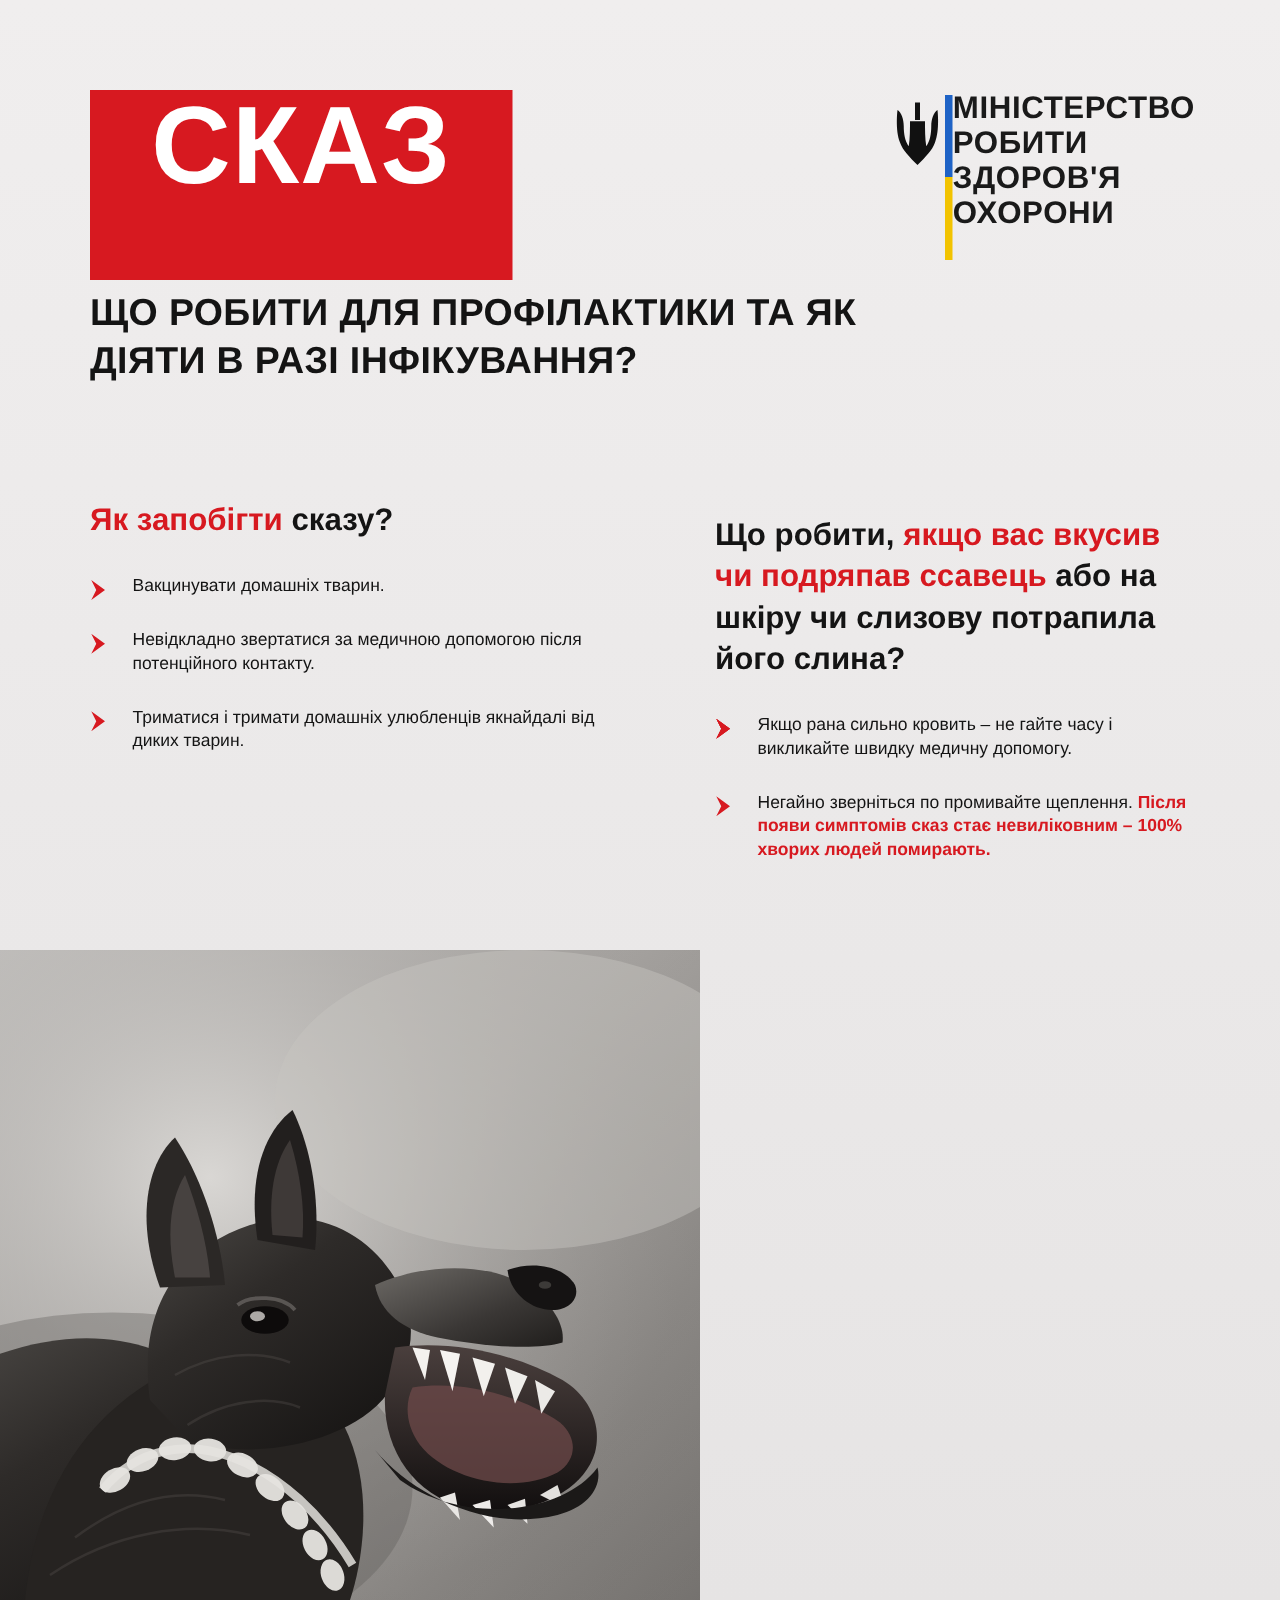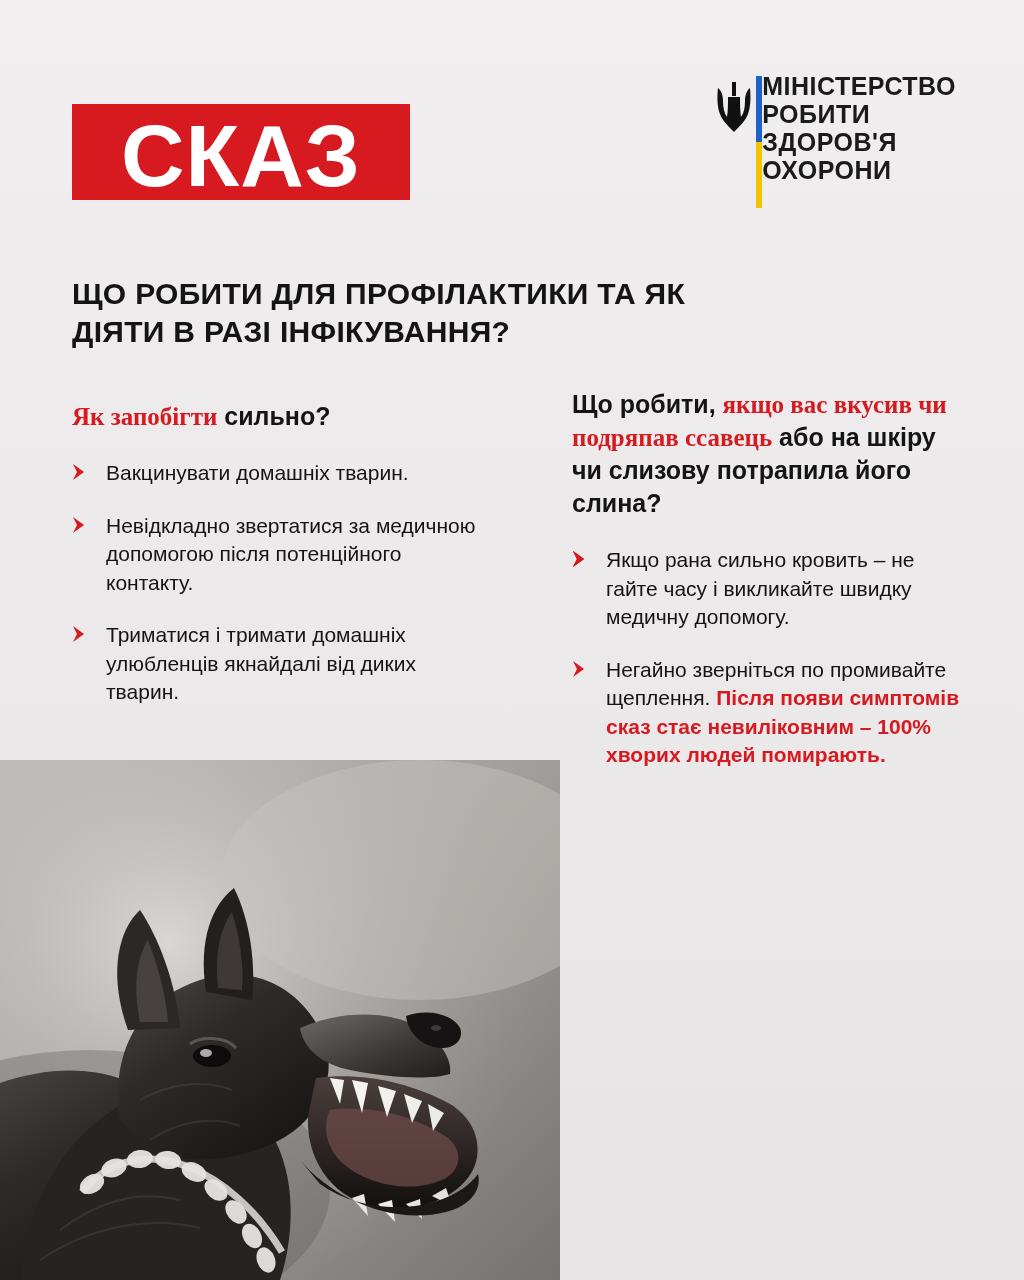--- a/index.html
+++ b/index.html
@@ -22,26 +22,25 @@
     background: linear-gradient(180deg,#f0eeee 0%, #eae8e8 60%, #e6e4e4 100%);
     overflow: hidden;
   }
 
   
   .title-badge {
     position: absolute;
     left: 72px;
     top: 72px;
     width: 338px;
-    height: 96px;
+    height: 152px;
     background: #d71920;
     display: flex;
-    align-items: flex-end;
+    align-items: flex-start;
     justify-content: center;
-    margin-top: 32px;
   }
   .title-badge .word {
     color: #ffffff;
     font-size: 88px;
     font-weight: 800;
     letter-spacing: 1px;
     line-height: 1;
     font-family: "Liberation Sans", sans-serif;
   }
 
@@ -83,58 +82,57 @@
     position: absolute;
     left: 72px;
     top: 232px;
     width: 620px;
     font-size: 30px;
     font-weight: 800;
     line-height: 1.28;
     color: #141414;
     text-transform: uppercase;
     letter-spacing: 0.3px;
-    margin-top: 43px;
   }
 
   
   .col-left {
     position: absolute;
     left: 72px;
     top: 400px;
     width: 420px;
     z-index: 3;
   }
   .col-right {
     position: absolute;
     left: 572px;
-    top: 388px;
+    top: 412px;
     width: 392px;
     z-index: 3;
   }
 
   .col-heading {
     font-size: 25px;
     font-weight: 800;
     color: #141414;
     line-height: 1.32;
     margin: 0 0 26px 0;
   }
-  .col-heading .accent { color: #d71920; font-family: Liberation Serif, serif; }
+  .col-heading .accent { color: #d71920; }
 
   .bullet-list {
     list-style: none;
     margin: 0;
     padding: 0;
   }
   .bullet-list li {
     position: relative;
     padding-left: 34px;
     margin-bottom: 24px;
-    font-size: 21px;
+    font-size: 14px;
     line-height: 1.36;
     color: #141414;
   }
   .bullet-list li:last-child { margin-bottom: 0; }
   .bullet-arrow {
     position: absolute;
     left: 0;
     top: 4px;
     width: 16px;
     height: 20px;
@@ -288,21 +286,21 @@
       <span>РОБИТИ</span>
       <span>ЗДОРОВ'Я</span>
       <span>ОХОРОНИ</span>
     </span>
   </div>
 
   <div class="subtitle">ЩО РОБИТИ ДЛЯ ПРОФІЛАКТИКИ ТА ЯК ДІЯТИ В РАЗІ ІНФІКУВАННЯ?</div>
 
   <div class="col-left">
     <h2 class="col-heading">
-      <span class="accent">Як запобігти</span><span> сильно?</span>
+      <span class="accent">Як запобігти</span><span> сказу?</span>
     </h2>
     <ul class="bullet-list">
       <li>
         <span class="bullet-arrow">
           <svg width="15" height="18" viewBox="0 0 15 18">
               <path d="M1 1 L12 9 L1 17 L5 9 Z" fill="#d71920"></path>
             </svg>
         </span>
         <span>Вакцинувати домашніх тварин.</span>
       </li>

